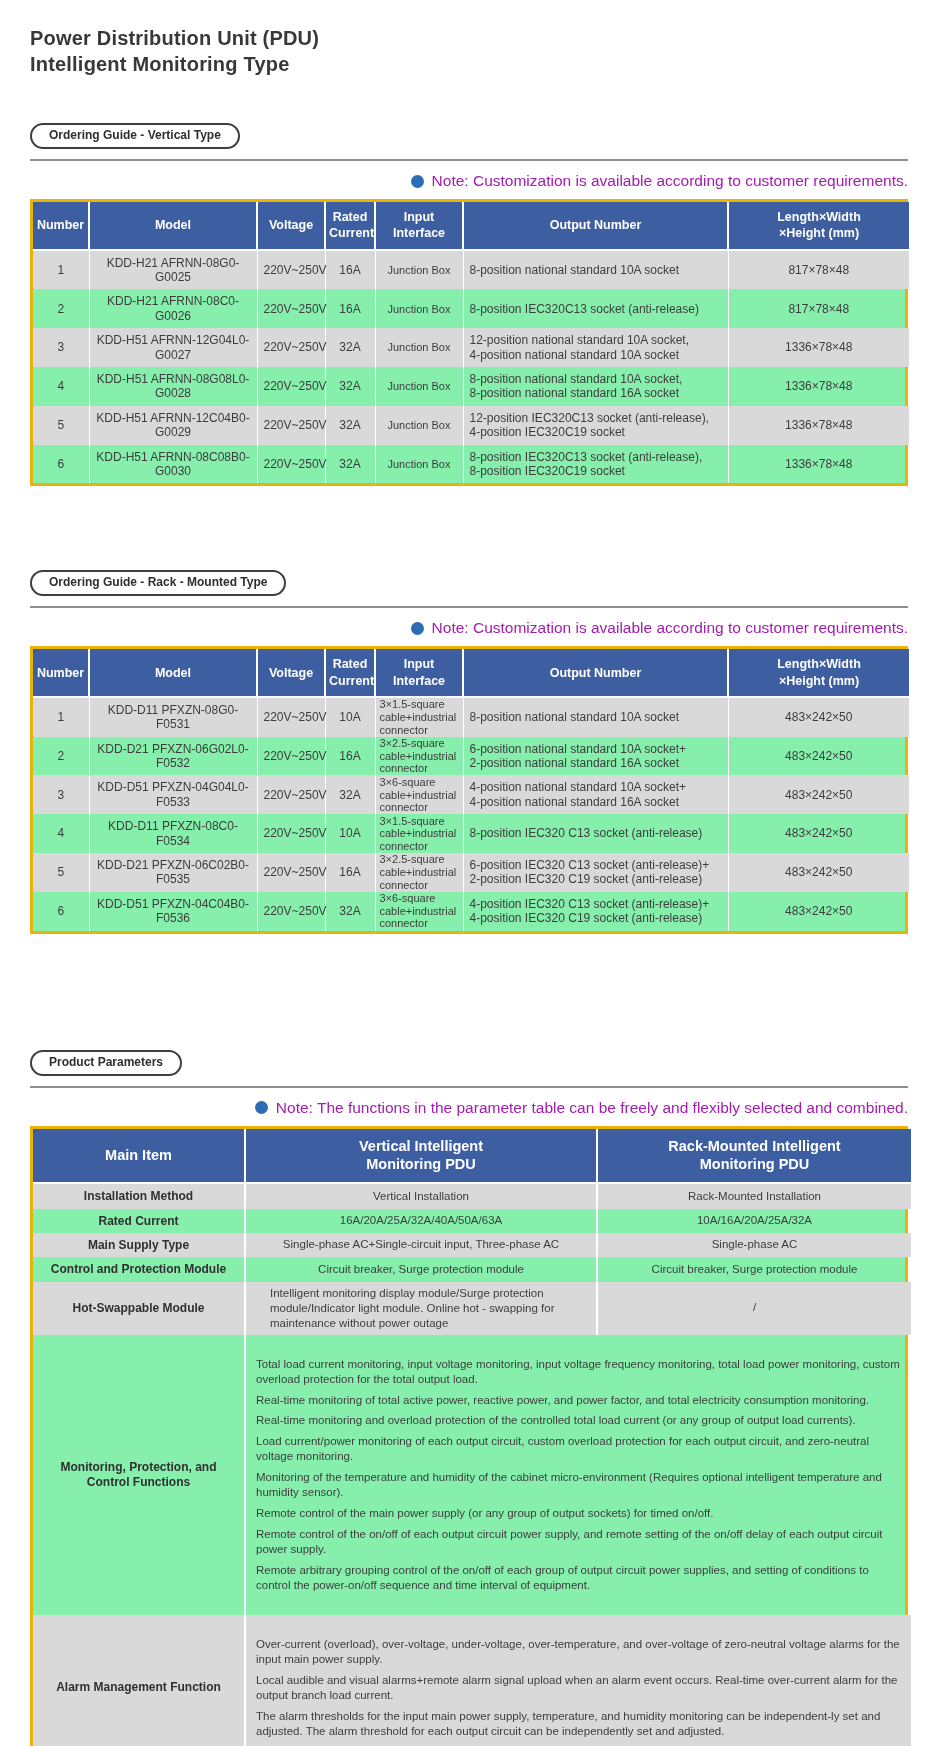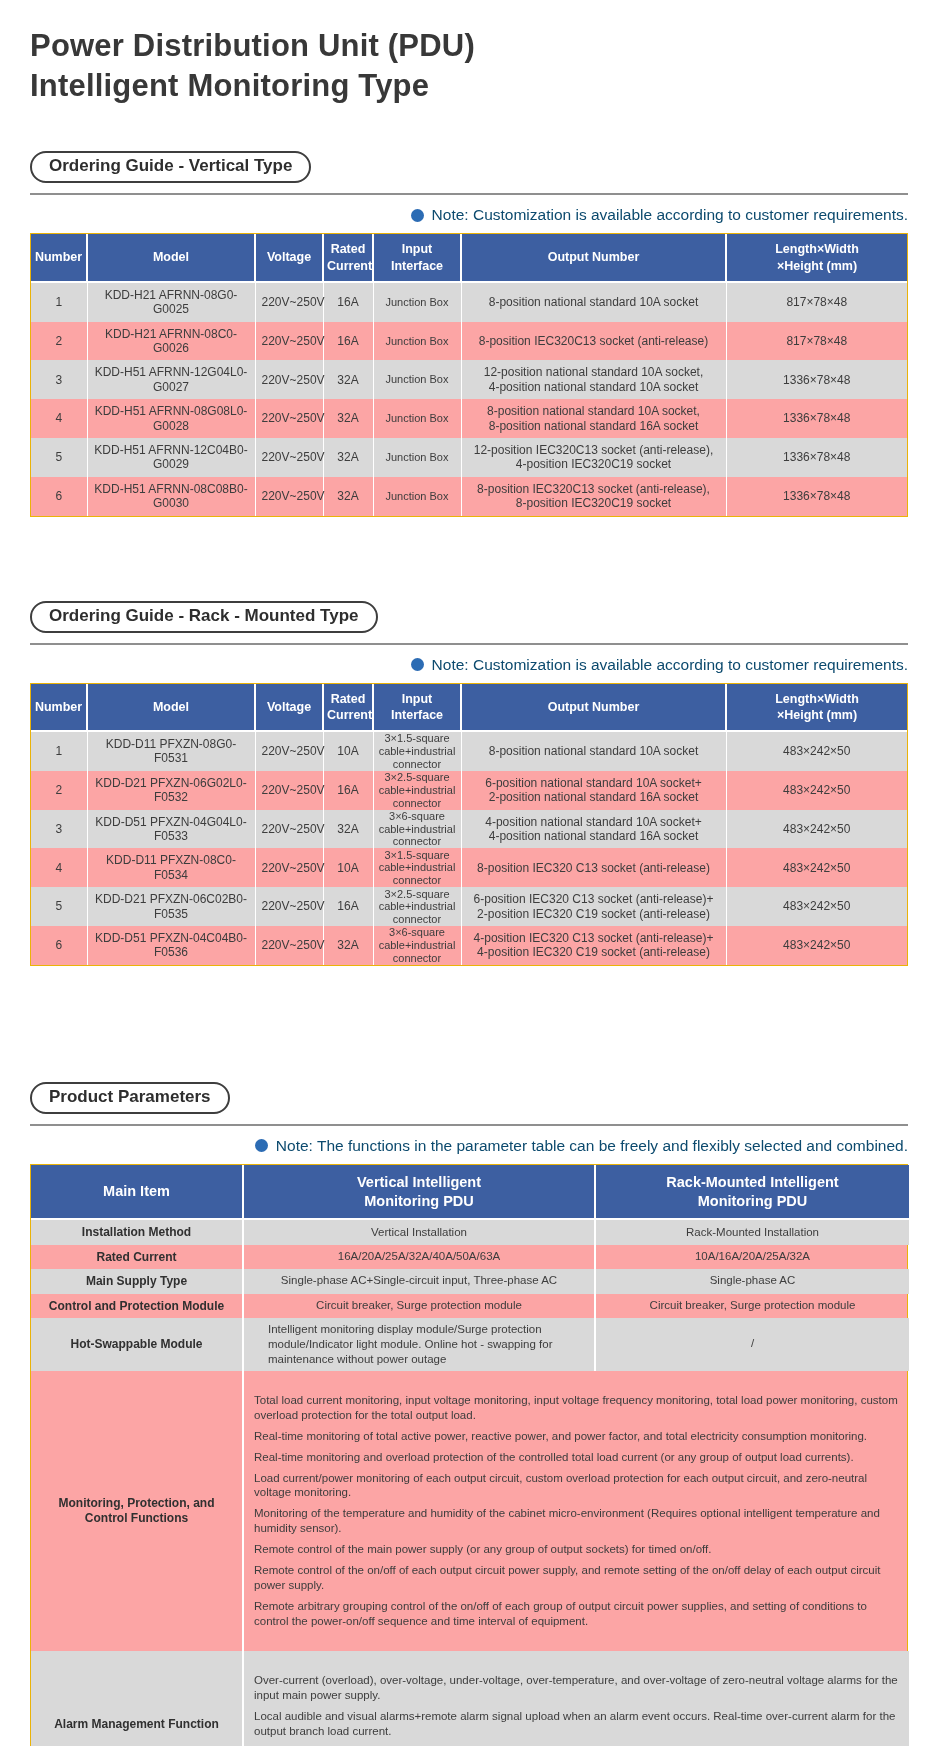--- a/index.html
+++ b/index.html
@@ -6,64 +6,64 @@
   html, body { background: #ffffff; }
   body {
     width: 938px;
     font-family: "Liberation Sans", sans-serif;
     color: #3a3a3a;
     -webkit-font-smoothing: antialiased;
   }
   .page { width: 938px; padding: 26px 30px 48px; }
 
   h1.title {
-    font-size: 31px;
+    font-size: 20px;
     font-weight: 700;
     color: #383838;
     line-height: 1.28;
     letter-spacing: 0.2px;
   }
 
   .section-vertical { margin-top: 46px; }
   .section-rack     { margin-top: 84px; }
   .section-params   { margin-top: 116px; }
 
   .pill {
     display: inline-block;
     border: 2px solid #3e3e3e;
     border-radius: 999px;
     padding: 3px 17px 5px;
-    font-size: 17px;
+    font-size: 12px;
     font-weight: 700;
     color: #2e2e2e;
     background: #fff;
   }
   .rule {
     border: none;
     border-top: 2px solid #8f8f8f;
     margin: 10px 0 11px;
   }
   .note {
     display: flex;
     justify-content: flex-end;
     align-items: center;
     gap: 8px;
     font-size: 15.5px;
-    color: #0c4a6e;
+    color: #a21caf;
     margin: 0 0 9px;
   }
   .dot {
     width: 13px; height: 13px;
     border-radius: 50%;
     background: var(--note-blue, #2c6cb4);
     display: inline-block;
     flex: 0 0 auto;
   }
 
-  .tablebox { border: 1px solid #eab308; background: #fca5a5; }
+  .tablebox { border: 3px solid #eab308; background: #86efac; }
   table { width: 100%; border-collapse: collapse; table-layout: fixed; }
 
   th {
     background: var(--hdr-blue, #3d5fa1);
     color: #ffffff;
     font-size: 12.5px;
     font-weight: 700;
     padding: 7px 3px;
     white-space: pre-line;
     line-height: 1.3;
@@ -83,21 +83,21 @@
     line-height: 1.2;
     white-space: pre-line;
     border-left: 1px solid #ffffff;
     border-right: 1px solid #ffffff;
   }
   td:first-child { border-left: none; }
   td:last-child { border-right: none; }
   tr.stripe { background: var(--stripe-gray, #d9d9d9); }
 
   .order tbody td { height: 35px; }
-  .order td.left { text-align: center; }
+  .order td.left { text-align: left; }
   .order td.iface { font-size: 11px; padding: 0 4px; line-height: 1.15; }
 
   #param-table th { font-size: 14.5px; padding: 8px 4px; }
   #param-table td { border-left: 2px solid #ffffff; border-right: 2px solid #ffffff; }
   #param-table td:first-child { border-left: none; }
   #param-table td:last-child { border-right: none; }
   td.pname { font-size: 12px; font-weight: 700; color: #303030; padding: 5px 8px; }
   td.pval  { font-size: 11.5px; padding: 4px 24px; }
   td.pval.left { text-align: left; line-height: 1.3; }
   td.pspan { text-align: left; padding: 16px 10px; }

